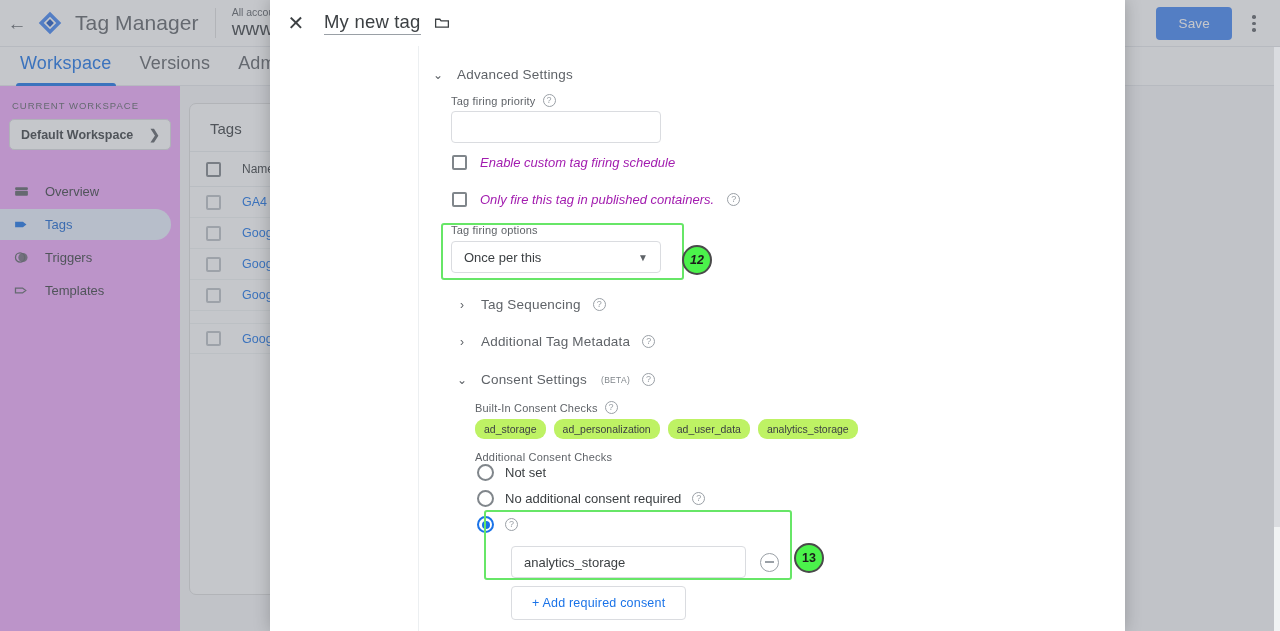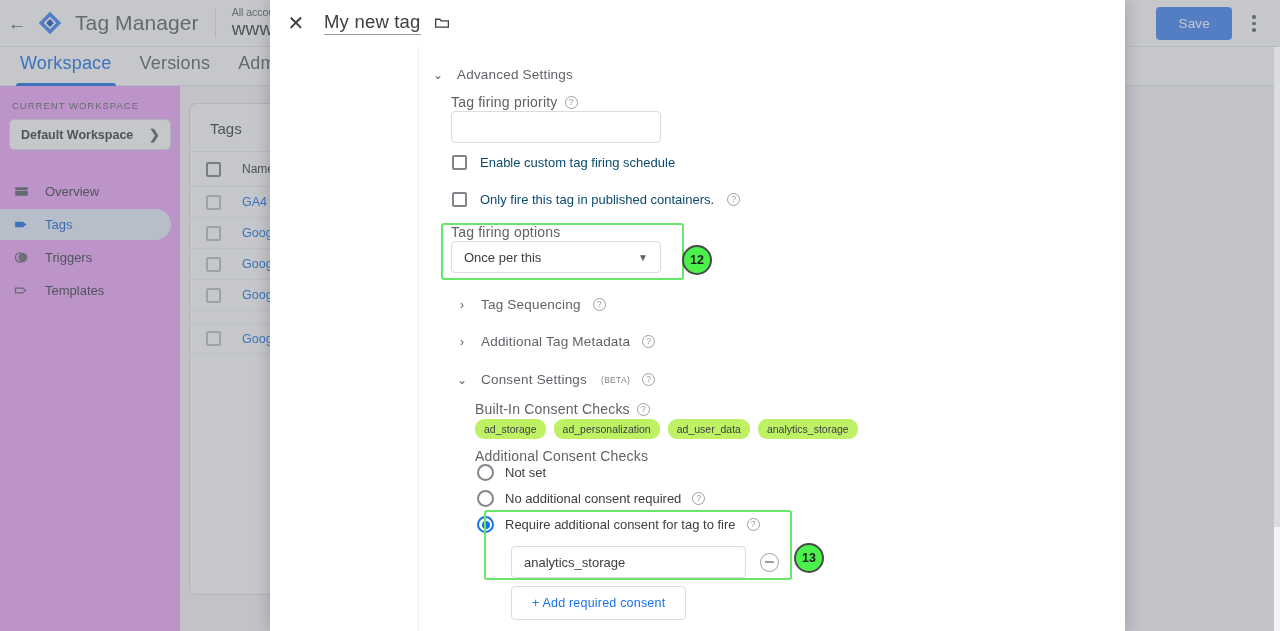--- a/index.html
+++ b/index.html
@@ -181,33 +181,33 @@
   .sec-row { display: flex; align-items: center; gap: 12px; }
   .sec-chev { width: 14px; color: #5f6368; font-size: 12px; display:flex; justify-content:center; }
   .sec-title { font-size: 13.5px; color: #5f6368; letter-spacing: .2px; }
   .beta { font-size: 8.5px; color: #80868b; vertical-align: super; margin-left: 2px; letter-spacing: .3px; }
   .help {
     width: 13px; height: 13px; border-radius: 50%; border: 1px solid #9aa0a6;
     color: #9aa0a6; font-size: 9px; display: inline-flex; align-items: center;
     justify-content: center; line-height: 1; flex: 0 0 auto; cursor: pointer;
   }
 
-  .field-label { font-size: 14px; color: #5f6368; letter-spacing: .2px; }
+  .field-label { font-size: 11px; color: #5f6368; letter-spacing: .2px; }
   .txtbox {
     border: 1px solid #dadce0; border-radius: 4px; background: #fff;
     height: 32px; display: flex; align-items: center; padding: 0 12px;
     font-size: 13px; color: #3c4043;
   }
 
   .ckrow { display: flex; align-items: center; gap: 13px; }
   .ckbox {
     width: 15px; height: 15px; border: 2px solid #80868b; border-radius: 2px; background:#fff;
     flex: 0 0 auto; cursor: pointer;
   }
-  .ckrow .cklabel { font-size: 13px; color: #0c4a6e; }
+  .ckrow .cklabel { font-size: 13px; color: #a21caf; font-style: italic; }
 
   .radio-row { display: flex; align-items: center; gap: 11px; }
   .radio {
     width: 17px; height: 17px; border-radius: 50%; border: 2px solid #80868b;
     background: #fff; flex: 0 0 auto; cursor: pointer;
     display: flex; align-items: center; justify-content: center;
   }
   .radio.checked { border-color: #1a73e8; }
   .radio.checked::after {
     content: ""; width: 8px; height: 8px; border-radius: 50%; background: #1a73e8;
@@ -451,40 +451,39 @@
           <span class="radio"></span>
           <span class="rlabel">Not set</span>
         </div>
         <div class="radio-row" style="position:absolute; top:444px; left:58px;">
           <span class="radio"></span>
           <span class="rlabel">No additional consent required</span>
           <span class="help">?</span>
         </div>
         <div class="radio-row" style="position:absolute; top:470px; left:58px;">
           <span class="radio checked"></span>
-          <span class="rlabel">Require additional consent for tag to fire</span>
           <span class="help">?</span>
         </div>
 
         <div style="position:absolute; top:500px; left:92px; display:flex; align-items:center; gap:14px;">
           <div class="txtbox" style="width:235px;">analytics_storage</div>
           <div class="minus-ico"></div>
         </div>
 
         <div style="position:absolute; top:540px; left:92px;">
           <button class="add-btn">+ Add required consent</button>
         </div>
 
       </div>
 
     </div>
   </div>
 
   <div class="ann-box" style="left:441px; top:223px; width:243px; height:57px;"></div>
-  <div class="badge" style="left:682px; top:245px;">12</div>
+  <div class="badge" style="left:682px; top:245px;font-style:italic;">12</div>
 
   <div class="ann-box" style="left:484px; top:510px; width:308px; height:70px;"></div>
   <div class="badge" style="left:794px; top:543px;">13</div>
 
   <div style="position:absolute; right:0; top:47px; bottom:0; width:6px; background:#f1f3f4;">
     <div style="position:absolute; top:0; width:6px; height:480px; background:#dadce0;"></div>
   </div>
 
 </div>
 

